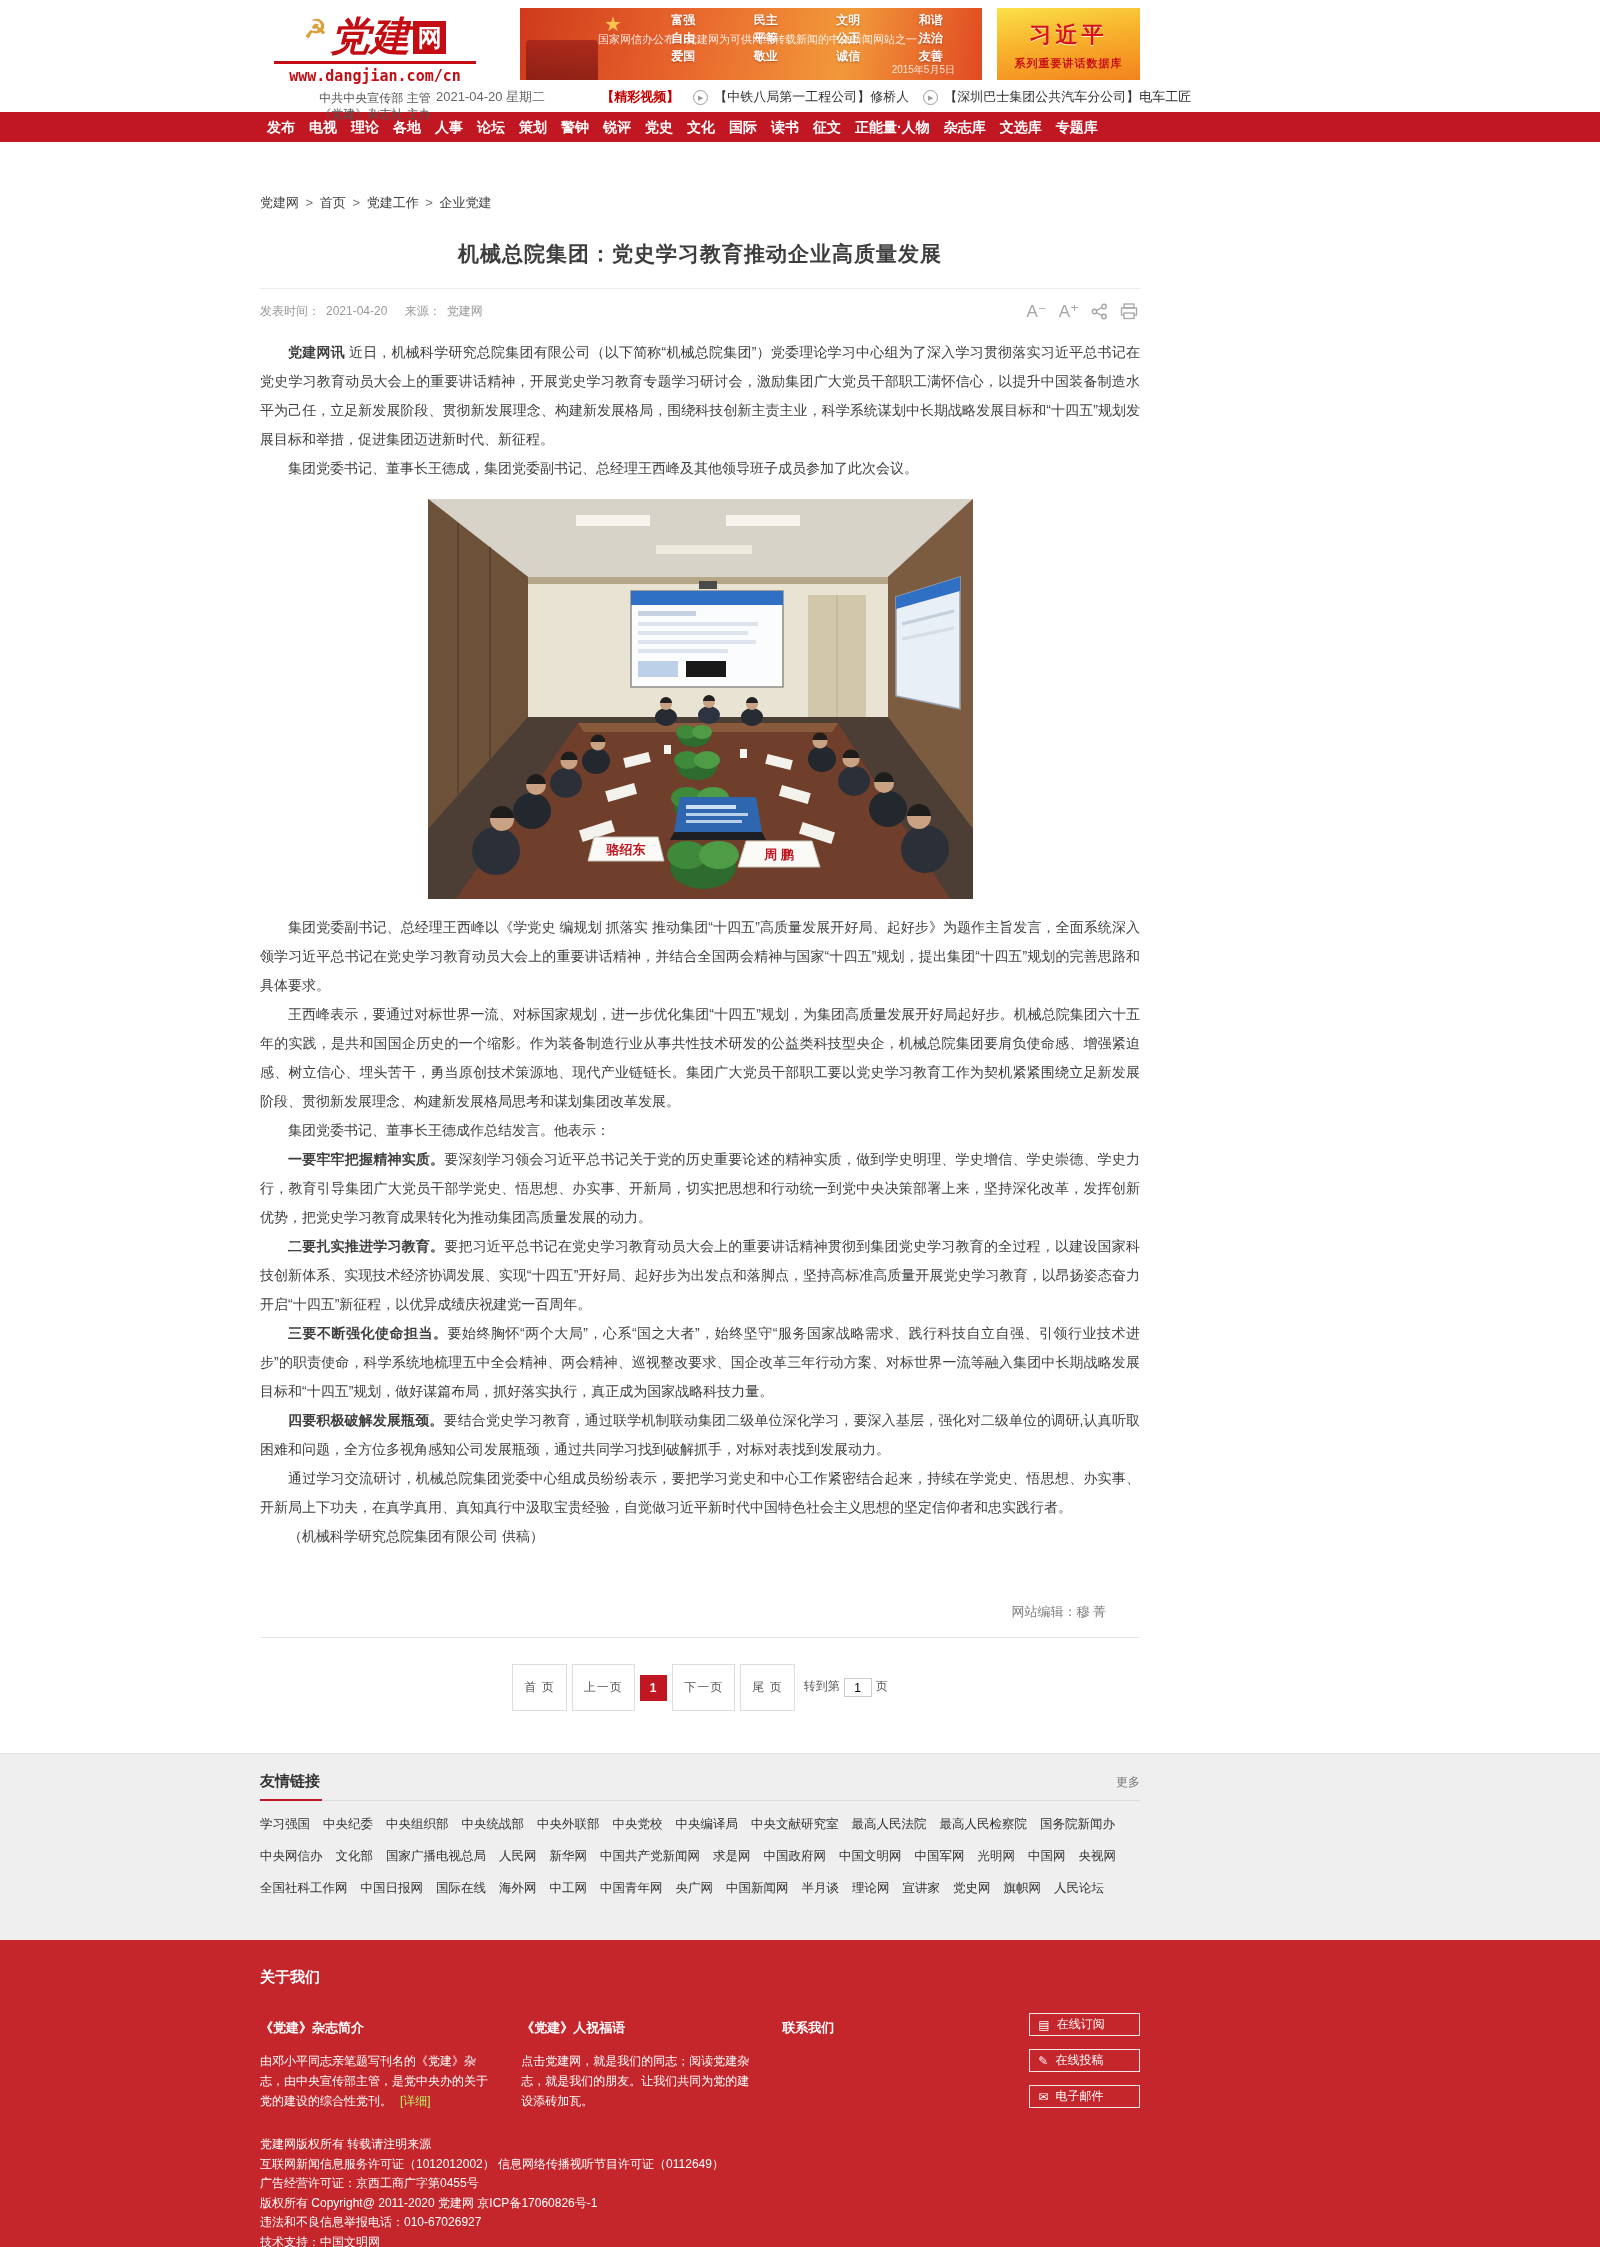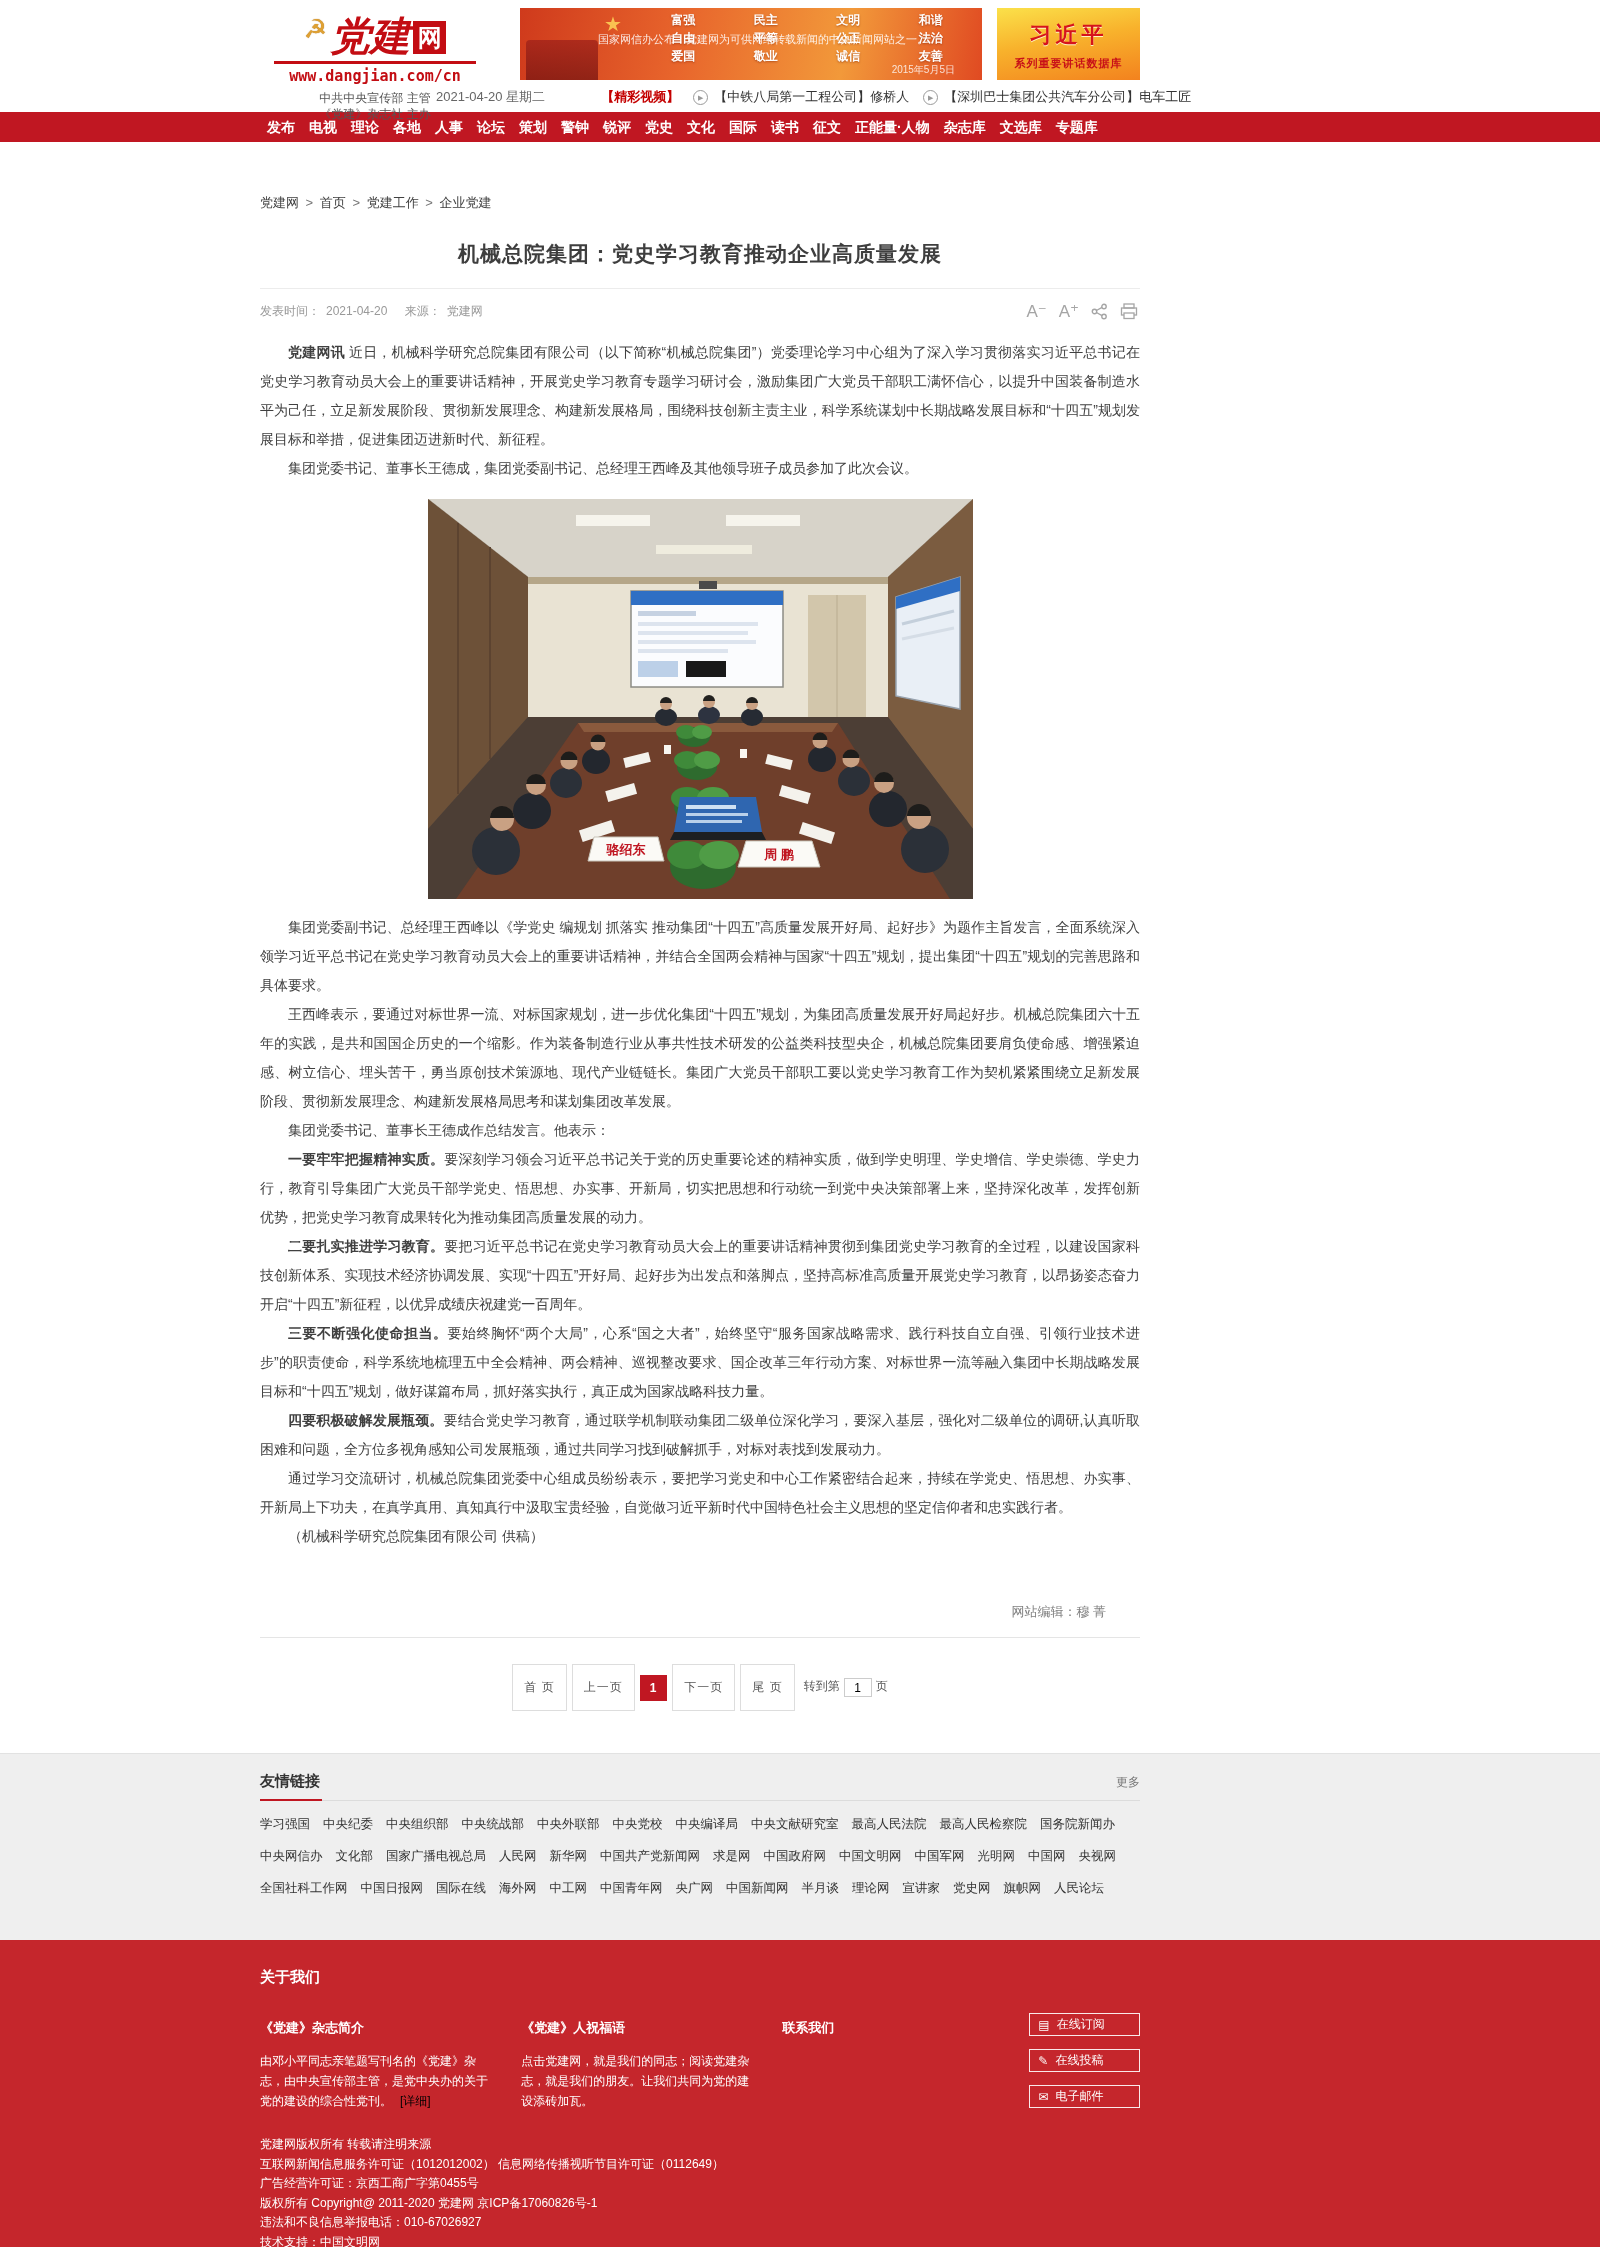--- a/index.html
+++ b/index.html
@@ -81,21 +81,21 @@
   .fl-row { display:flex; column-gap:13px; margin-top:15px; font-size:12.5px; white-space:nowrap; }
   .fl-link { color:#333; text-decoration:none; }
 
   
   .site-footer { height:307px; background:#c5262c; color:#fff; padding-top:28px; }
   .footer-about-title { font-size:15px; font-weight:bold; }
   .footer-cols { display:flex; margin-top:32px; }
   .fcol { width:238px; margin-right:26px; }
   .fcol-title { font-size:13px; font-weight:bold; margin-bottom:14px; }
   .fcol-text { font-size:12px; line-height:20px; }
-  .detail-link { color:#000000; cursor:pointer;padding-left:8px; }
+  .detail-link { color:#bef264; cursor:pointer;padding-left:8px; }
   .fcol3 { width:250px; margin-right:0; }
   .fbtns { margin-left:auto; width:112px; display:flex; flex-direction:column; gap:13px; margin-top:-6px; }
   .fbtn { border:1px solid rgba(255,255,255,.9); height:23px; display:flex; align-items:center; gap:7px; padding:0 8px; font-size:12px; color:#fff; background:transparent; cursor:pointer; white-space:nowrap; }
   .fbtn .glyph { font-size:12px; line-height:1; }
   .footer-copyright { margin-top:24px; font-size:12px; line-height:19.5px; }
   .footer-copyright div { margin:0; }
 </style>
 </head>
 <body>
 

